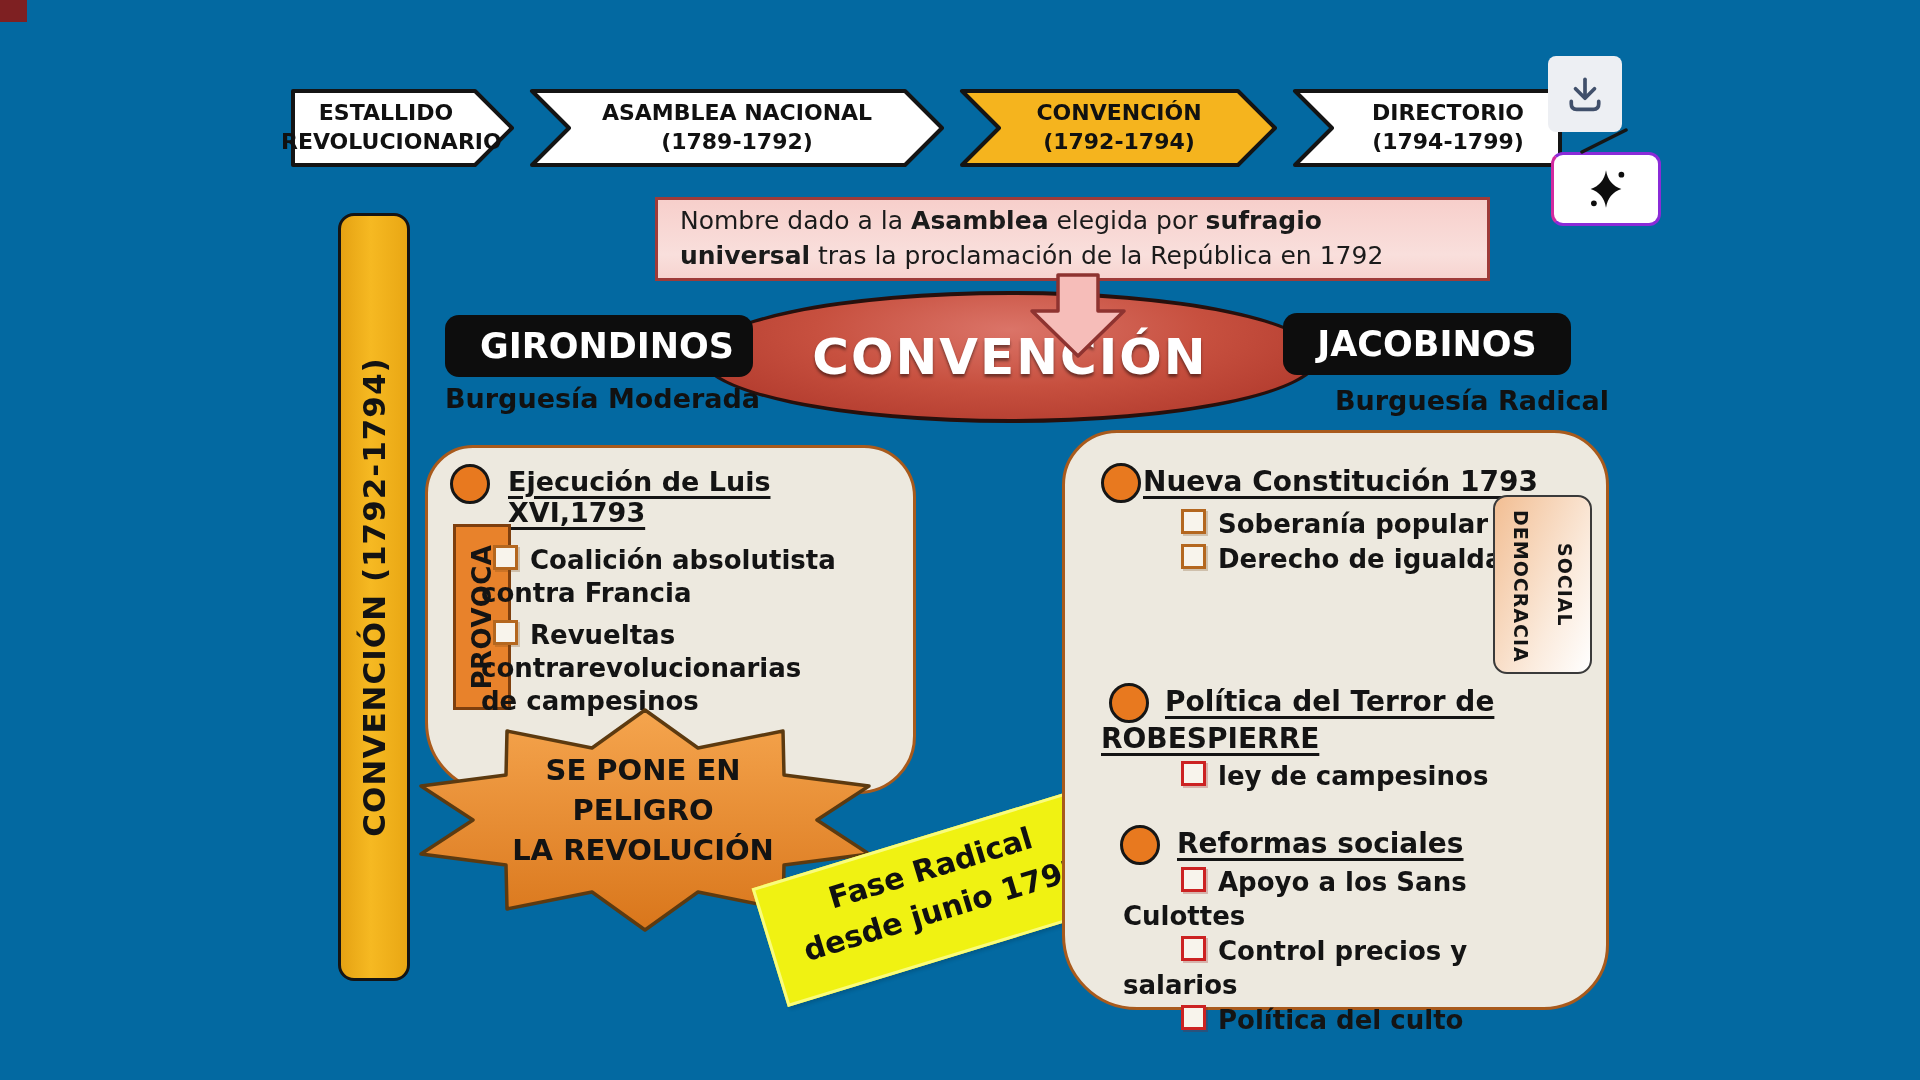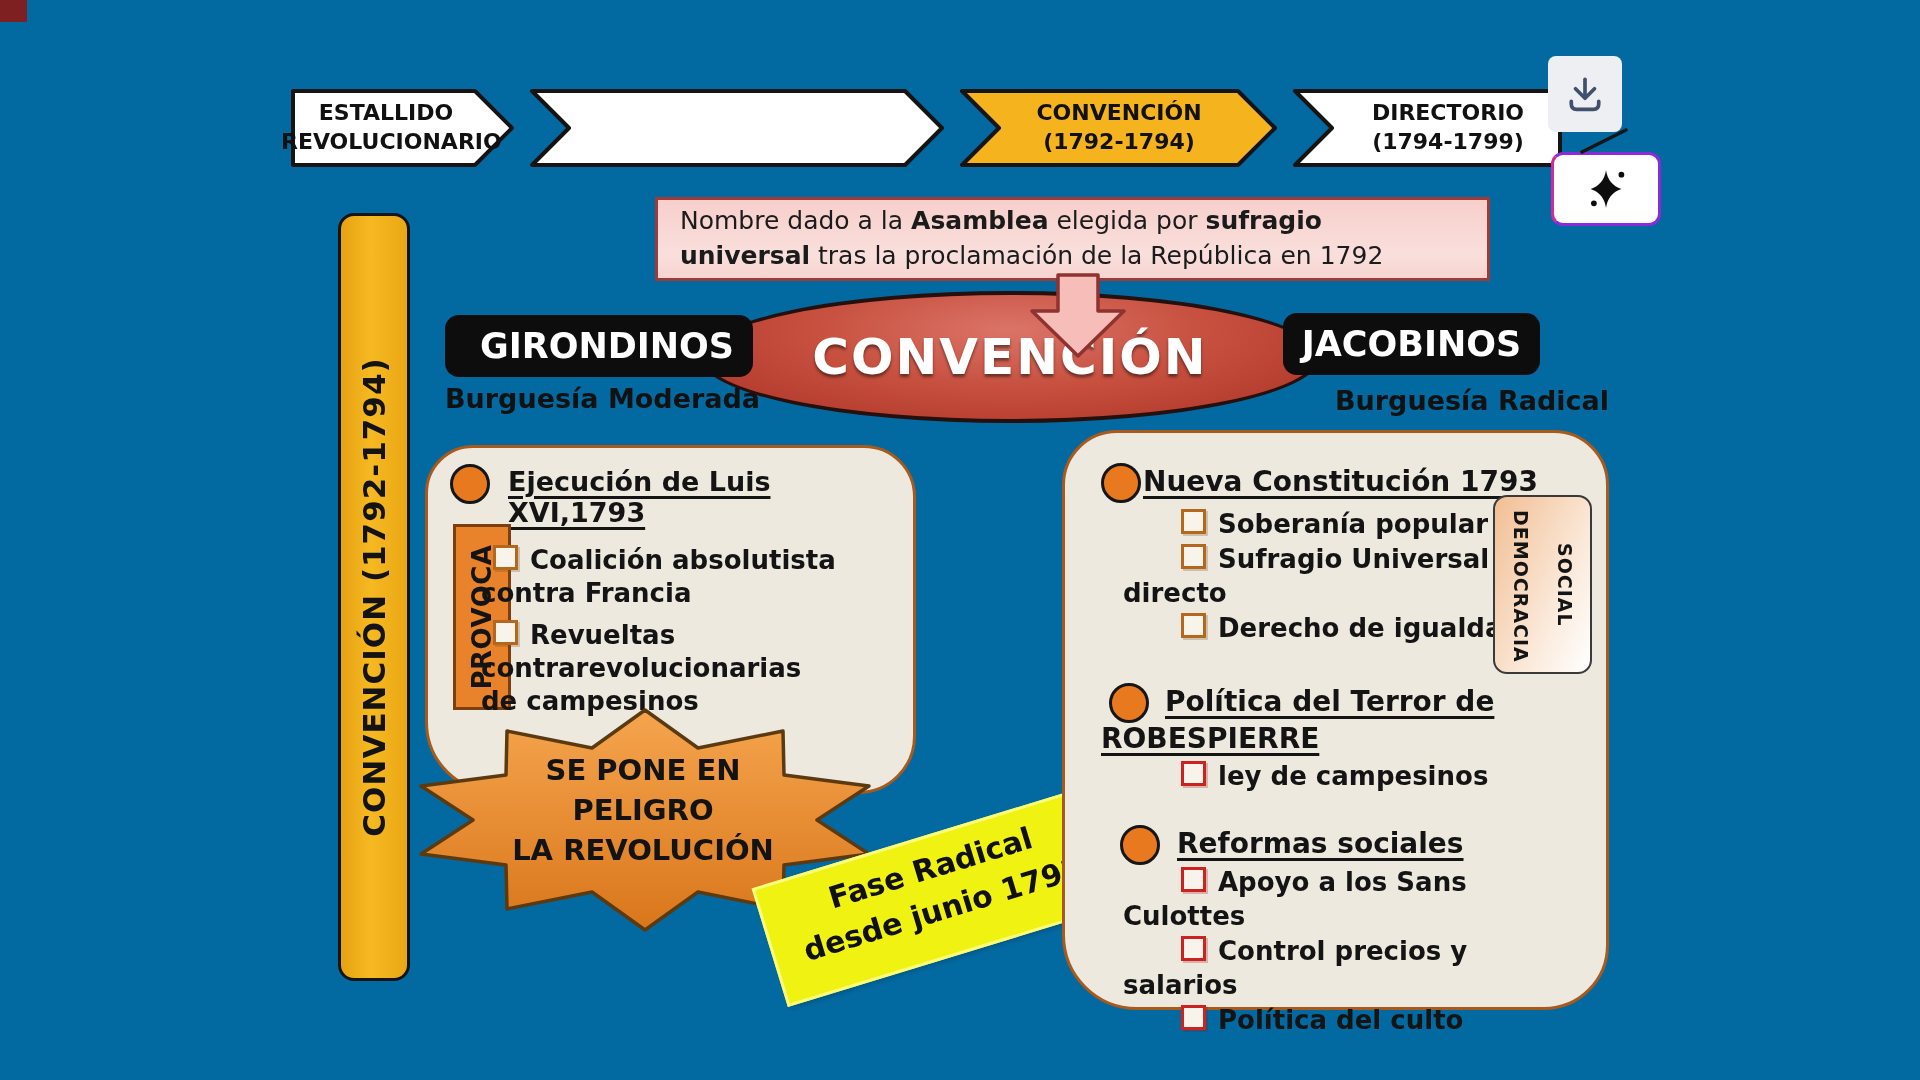--- a/index.html
+++ b/index.html
@@ -36,21 +36,21 @@
   
   .ellipse{position:absolute;left:700px;top:291px;width:612px;height:124px;border-radius:50%;
            border:4px solid #26100D;
            background:radial-gradient(ellipse at 50% 28%,#DB7468 0%,#C7503F 45%,#A93226 100%);
            display:flex;align-items:center;justify-content:center;z-index:4;}
   .ellipse-title{font-size:50px;font-weight:700;color:#ffffff;letter-spacing:2px;
                  text-shadow:0 3px 3px rgba(0,0,0,.45);}
   .pill{position:absolute;height:62px;background:#0D0D0D;border-radius:14px;color:#fff;
         font-weight:700;font-size:35px;display:flex;align-items:center;justify-content:center;z-index:5;}
   .pill-l{left:445px;top:315px;width:292px;padding-left:16px;}
-  .pill-r{left:1283px;top:313px;width:257px;}
+  .pill-r{left:1283px;top:313px;width:288px;}
   .sub{position:absolute;font-weight:700;font-size:27px;color:#111;z-index:5;}
   .sub-l{left:445px;top:383px;}
   .sub-r{left:1335px;top:385px;}
 
   
   .sidebar{position:absolute;left:338px;top:213px;width:66px;height:762px;
            background:linear-gradient(90deg,#E5A213,#F6B922 45%,#E9A714);
            border:3px solid #141414;border-radius:16px;
            display:flex;align-items:center;justify-content:center;z-index:1;}
   .sidebar span{transform:rotate(-90deg);white-space:nowrap;font-weight:700;font-size:31px;
@@ -112,20 +112,24 @@
   <svg class="timeline-svg" width="1280" height="80" viewBox="0 0 1280 80">
     <polygon points="3,3 185,3 222,40 185,77 3,77" fill="#ffffff" stroke="#141414" stroke-width="4" stroke-linejoin="round"></polygon>
     <polygon points="242,3 615,3 652,40 615,77 242,77 279,40" fill="#ffffff" stroke="#141414" stroke-width="4" stroke-linejoin="round"></polygon>
     <polygon points="672,3 948,3 985,40 948,77 672,77 709,40" fill="#F5B41E" stroke="#141414" stroke-width="4" stroke-linejoin="round"></polygon>
     <polygon points="1005,3 1270,3 1270,77 1005,77 1042,40" fill="#ffffff" stroke="#141414" stroke-width="4" stroke-linejoin="round"></polygon>
   </svg>
   <div class="tl-label tl-1">
     <span style="display:block">ESTALLIDO</span>
     <span style="display:block">REVOLUCIONARIO</span>
   </div>
+  <div class="tl-label tl-2">
+    <span style="display:block">ASAMBLEA NACIONAL</span>
+    <span style="display:block">(1789-1792)</span>
+  </div>
   <div class="tl-label tl-3">
     <span style="display:block">CONVENCIÓN</span>
     <span style="display:block">(1792-1794)</span>
   </div>
   <div class="tl-label tl-4">
     <span style="display:block">DIRECTORIO</span>
     <span style="display:block">(1794-1799)</span>
   </div>
 
   <div class="dl-btn">
@@ -200,21 +204,20 @@
   <div class="banner">
     <div>Fase Radical</div>
     <div>desde junio 1793</div>
   </div>
 
   <div class="card card-right">
     <div class="bullet" style="left:36px;top:30px;"></div>
     <div class="h-title" style="left:78px;top:32px;width:420px;font-size:28px;">Nueva Constitución 1793</div>
     <div class="ritems" style="left:58px;top:74px;width:400px;">
       <div class="ritem"><span class="cb cb-brown"></span><span>Soberanía popular</span></div>
-      <div class="ritem"><span class="cb cb-brown"></span><span>Sufragio Universal directo</span></div>
       <div class="ritem"><span class="cb cb-brown"></span><span>Derecho de igualdad</span></div>
     </div>
     <div class="demo-box">
       <span class="demo-text">DEMOCRACIA SOCIAL</span>
     </div>
 
     <div class="bullet" style="left:44px;top:250px;"></div>
     <div class="rc-title2">Política del Terror de ROBESPIERRE</div>
     <div class="ritems" style="left:58px;top:326px;width:430px;">
       <div class="ritem"><span class="cb cb-red"></span><span>ley de campesinos</span></div>

